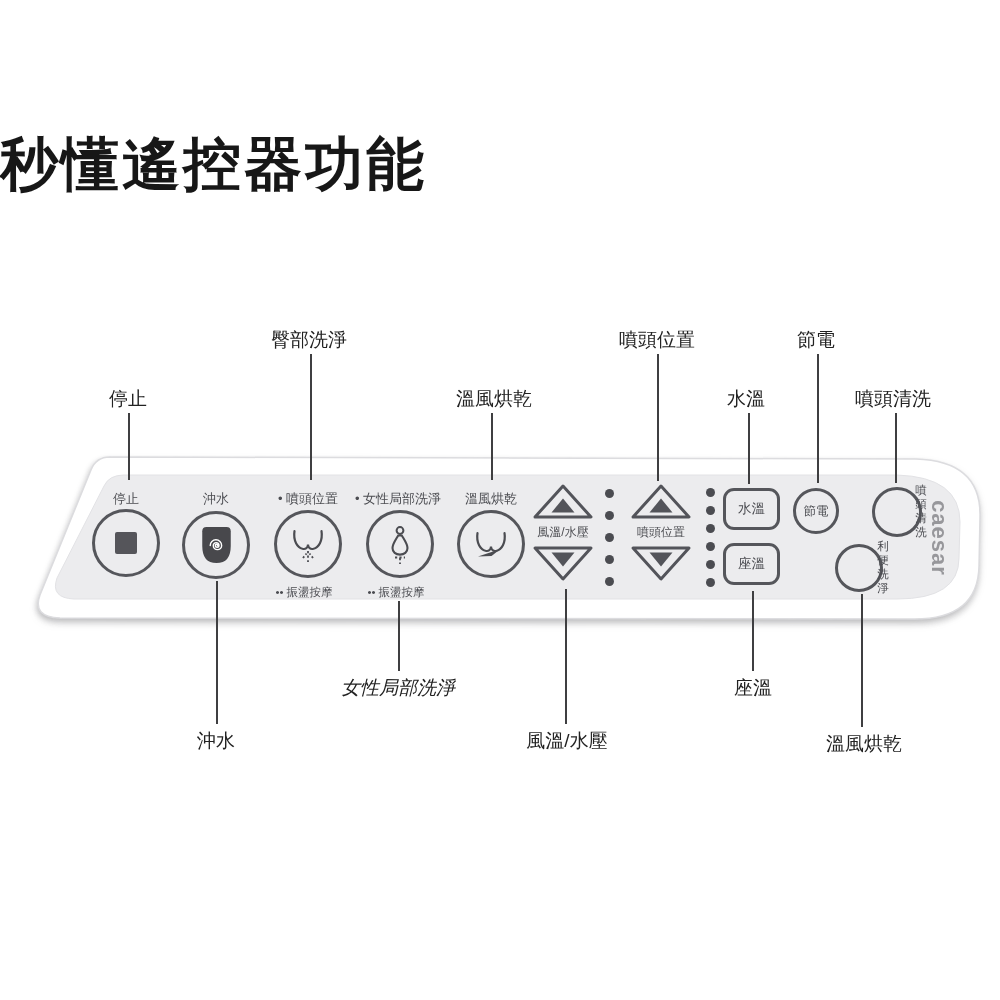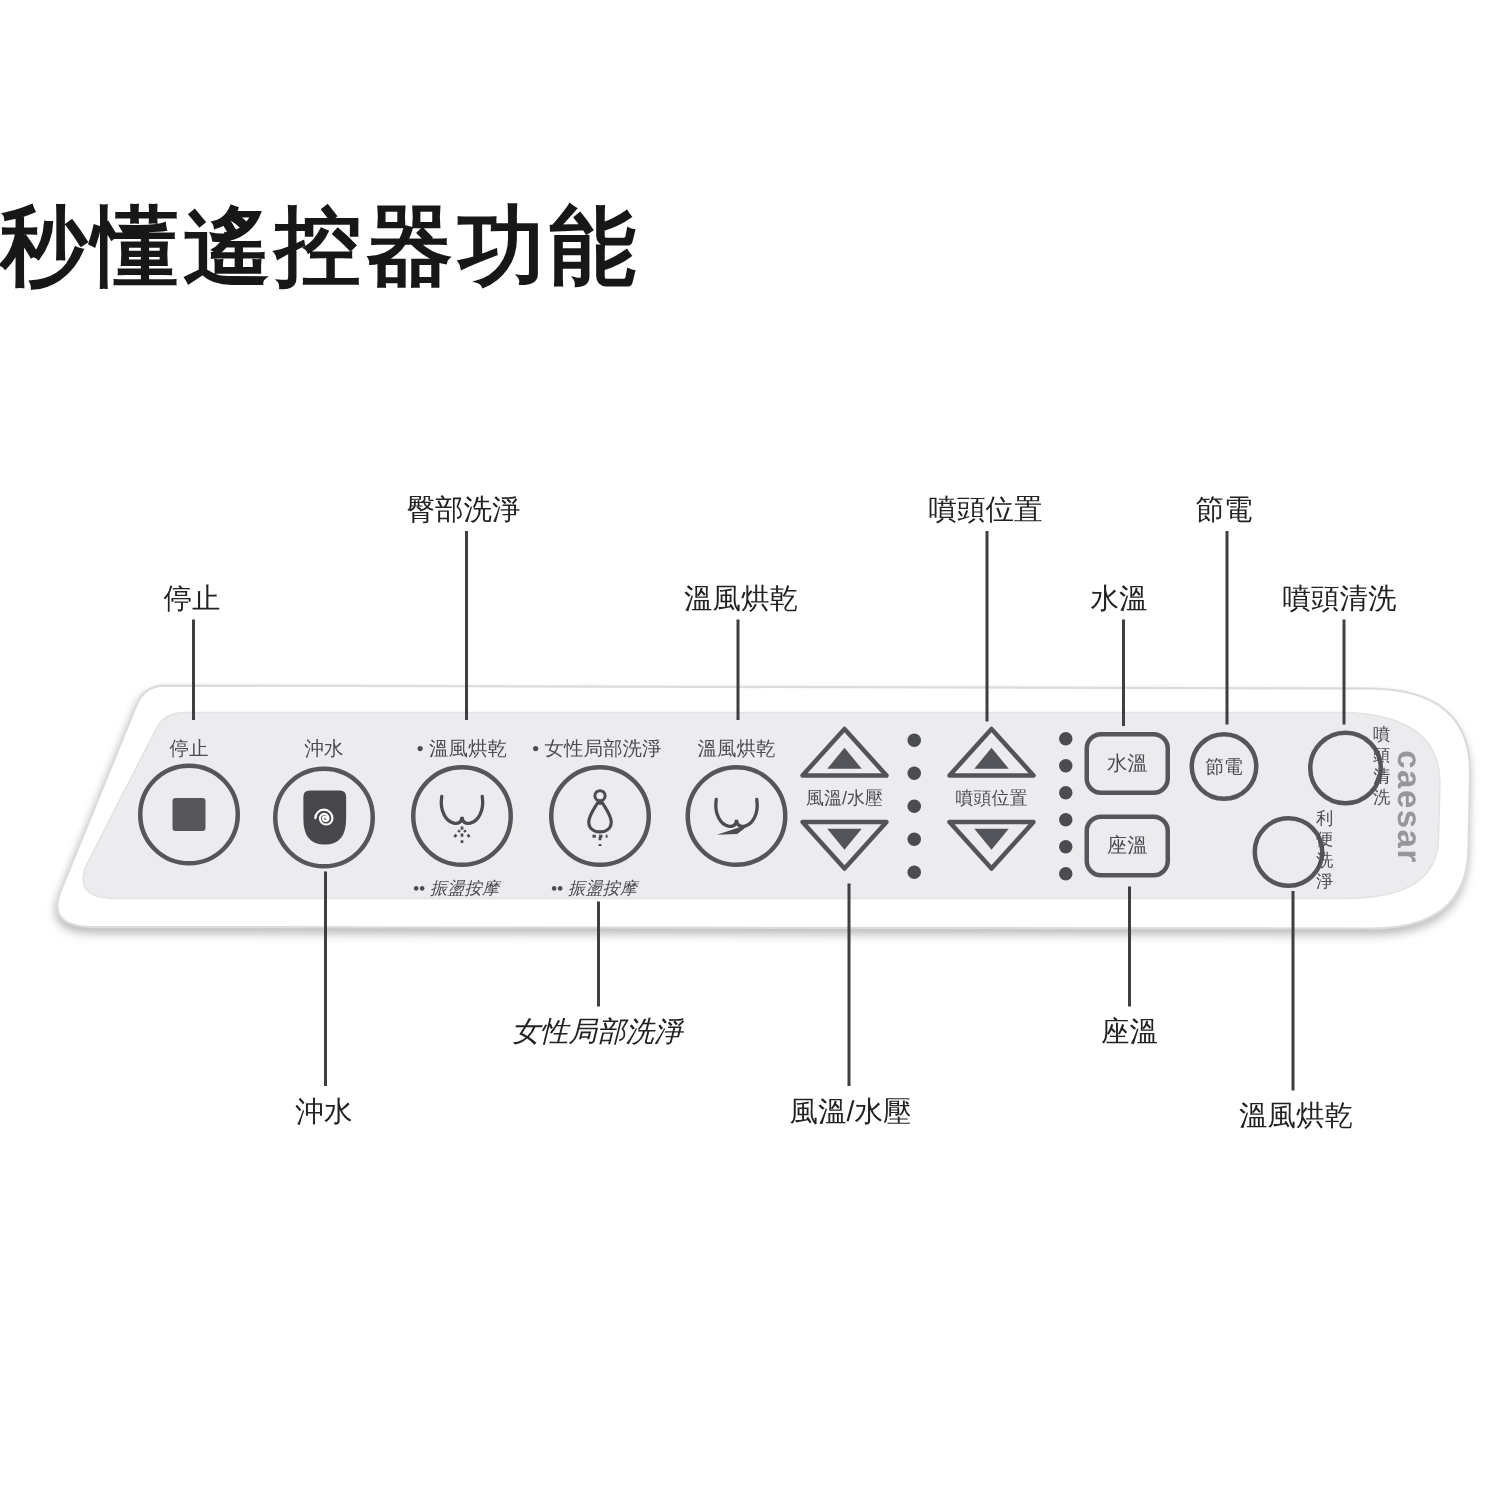--- a/index.html
+++ b/index.html
@@ -26,21 +26,21 @@
   #co-wtemp{left:746px;top:386px;}  #ln-wtemp{left:748px;top:413px;height:71px;}
   #co-nclean{left:893px;top:386px;text-align:center;} #ln-nclean{left:895px;top:413px;height:70px;}
   #co-fem{left:398px;top:675px;font-style:italic;}    #ln-fem{left:398px;top:601px;height:70px;}
   #co-stemp{left:753px;top:675px;}  #ln-stemp{left:752px;top:591px;height:80px;}
   #co-flush{left:216px;top:728px;}  #ln-flush{left:216px;top:581px;height:143px;}
   #co-air{left:567px;top:728px;}    #ln-air{left:565px;top:589px;height:135px;}
   #co-conv{left:864px;top:731px;}   #ln-conv{left:861px;top:594px;height:133px;}
 
   
   .plabel{position:absolute;transform:translateX(-50%);font-size:13px;color:#4b4c51;white-space:nowrap;}
-  .psub{position:absolute;transform:translateX(-50%);font-size:11.5px;color:#4b4c51;white-space:nowrap;font-style:italic;}
+  .psub{position:absolute;transform:translateX(-50%);font-size:11.5px;color:#4b4c51;white-space:nowrap;}
   #pl-stop{left:126px;top:490px;} #pl-flush{left:216px;top:490px;}
   #pl-rear{left:308px;top:490px;} #pl-fem{left:398px;top:490px;} #pl-dry{left:491px;top:490px;}
   #ps-rear{left:304px;top:585px;} #ps-fem{left:396px;top:585px;}
 
   
   .circle-btn{position:absolute;box-sizing:border-box;border:3px solid #55565b;border-radius:50%;
               background:transparent;display:flex;align-items:center;justify-content:center;padding:0;cursor:pointer;}
   #b-stop{left:92px;top:509px;width:68px;height:68px;}
   #b-flush{left:182px;top:511px;width:68px;height:68px;}
   #b-rear{left:274px;top:510px;width:68px;height:68px;}
@@ -109,21 +109,21 @@
   <div class="callout" id="co-wtemp">水溫</div>
   <div class="callout" id="co-nclean">噴頭清洗</div>
   <div class="callout" id="co-fem">女性局部洗淨</div>
   <div class="callout" id="co-stemp">座溫</div>
   <div class="callout" id="co-flush">沖水</div>
   <div class="callout" id="co-air">風溫/水壓</div>
   <div class="callout" id="co-conv">溫風烘乾</div>
 
   <div class="plabel" id="pl-stop">停止</div>
   <div class="plabel" id="pl-flush">沖水</div>
-  <div class="plabel" id="pl-rear">• 溫風烘乾</div>
+  <div class="plabel" id="pl-rear">• 噴頭位置</div>
   <div class="plabel" id="pl-fem">• 女性局部洗淨</div>
   <div class="plabel" id="pl-dry">溫風烘乾</div>
   <div class="psub" id="ps-rear">•• 振盪按摩</div>
   <div class="psub" id="ps-fem">•• 振盪按摩</div>
 
   <button class="circle-btn" id="b-stop">
     <span class="stop-sq"></span>
   </button>
 
   <button class="circle-btn" id="b-flush">

